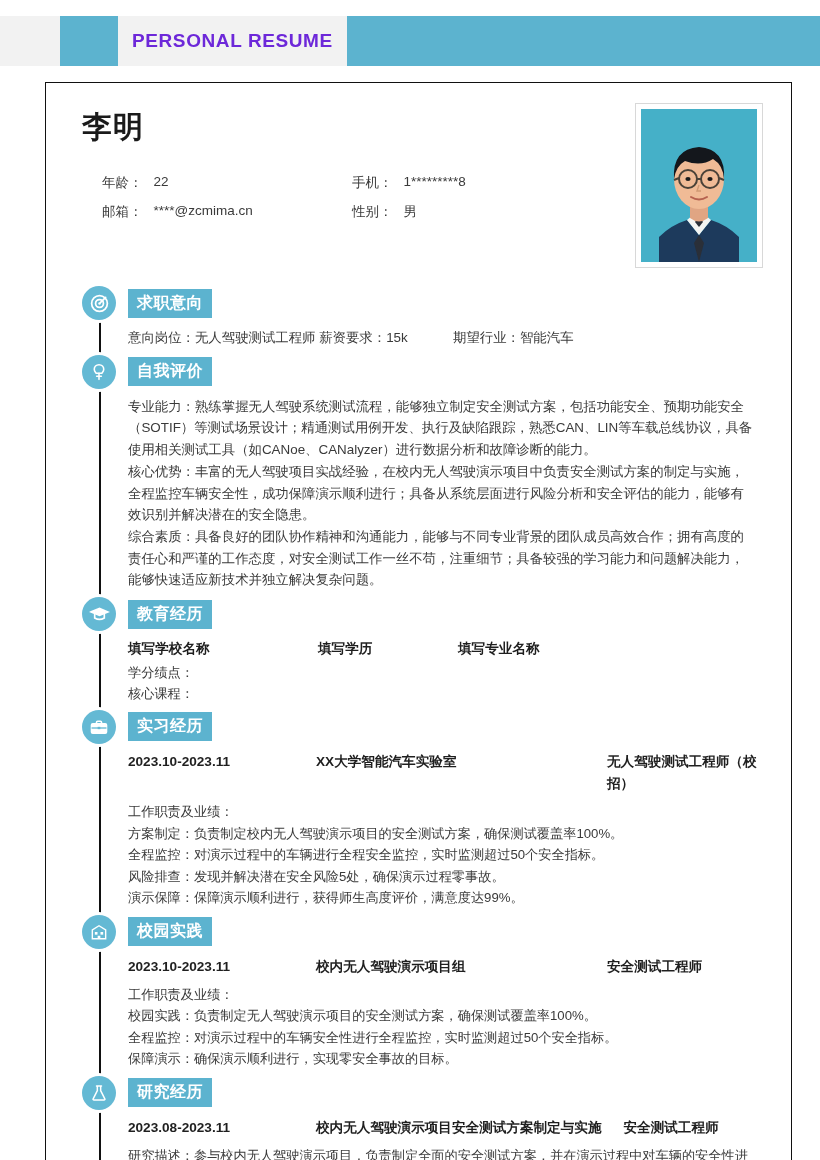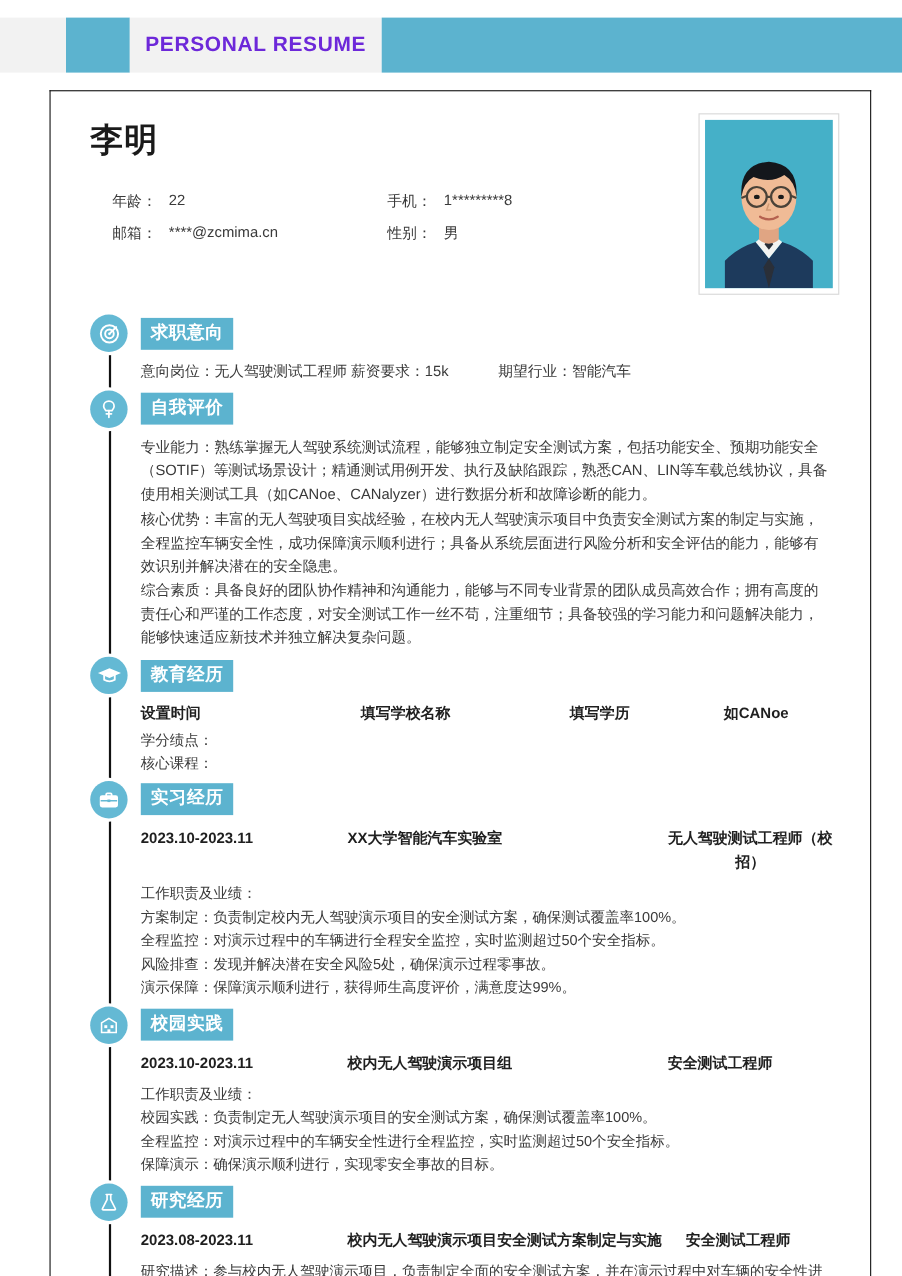--- a/index.html
+++ b/index.html
@@ -192,21 +192,21 @@
     display: flex;
     font-weight: bold;
     font-size: 13.6px;
     color: #1f1f1f;
     align-items: flex-start;
     margin-bottom: 6px;
   }
   .exp-date { flex: 0 0 188px; }
   .exp-org  { flex: 1 1 auto; padding-right: 10px;}
   .exp-role { flex: 0 0 150px; text-align: left; }
-  .exp-role.wide { flex: 0 0 150px; text-align: center; }
+  .exp-role.wide { flex: 0 0 150px; }
   .exp-lines { font-size: 13.2px; line-height: 1.63; color: #3a3a3a; }
 
   .exp-head.research .exp-date { flex: 0 0 188px; }
   .exp-head.research .exp-org { flex: 0 0 auto; padding-right: 22px;}
   .exp-head.research .exp-role { flex: 0 0 auto; }
 </style>
 </head>
 <body>
 
 <div class="banner">
@@ -325,24 +325,23 @@
         <span class="sec-icon">
           <svg width="21" height="21" viewBox="0 0 24 24" fill="none" stroke="#ffffff" stroke-width="1.9">
             <path d="M2.5 9 L12 5 L21.5 9 L12 13 Z" fill="#ffffff" stroke="#ffffff"></path>
             <path d="M6.5 11.2 V16 Q12 19.2 17.5 16 V11.2" stroke-linecap="round"></path>
           </svg>
         </span>
         <span class="sec-title">教育经历</span>
       </div>
       <div class="section-body">
         <div class="edu-head">
-          <span class="edu-c1">设置时间</span>
           <span class="edu-c2">填写学校名称</span>
           <span class="edu-c3">填写学历</span>
-          <span class="edu-c4">如CANoe</span>
+          <span class="edu-c4">填写专业名称</span>
         </div>
         <div class="edu-sub">学分绩点：</div>
         <div class="edu-sub">核心课程：</div>
       </div>
     </div>
 
     <div class="section">
       <div class="section-head">
         <span class="sec-icon">
           <svg width="20" height="20" viewBox="0 0 24 24" fill="none" stroke="#ffffff" stroke-width="1.9">

